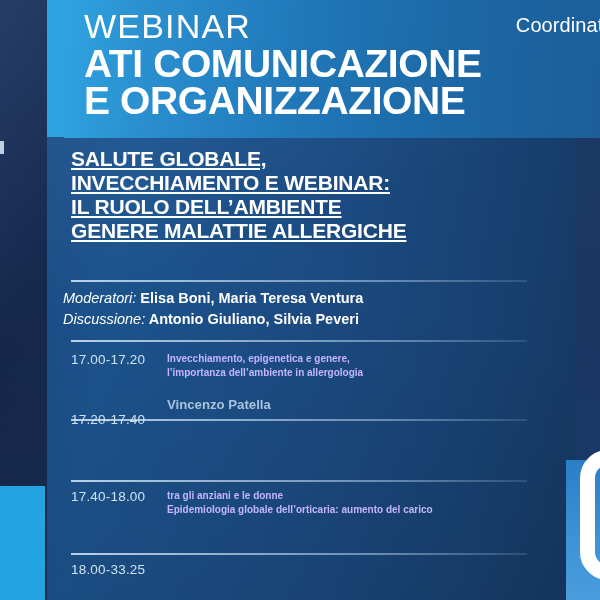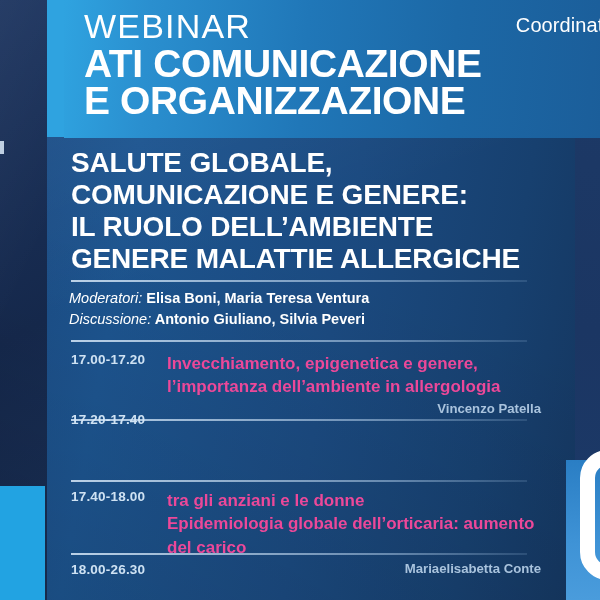--- a/index.html
+++ b/index.html
@@ -150,77 +150,77 @@
     white-space: nowrap;
   }
   .header-title .l2 { display: block; }
 
   
   .main-title {
     position: absolute;
     left: 71px; top: 147px;
     width: 500px;
     color: #ffffff;
-    font-size: 28px;
+    font-size: 21px;
     font-weight: 700;
     line-height: 1.14;
     letter-spacing: -0.2px;
+    text-decoration: underline;
   }
   .main-title span { display: block; white-space: nowrap; }
 
   
   .rule {
     position: absolute;
     height: 2px;
     background: linear-gradient(90deg, rgba(215,232,248,0.85) 0%, rgba(180,208,236,0.5) 70%, rgba(150,185,220,0.18) 100%);
   }
   #rule-top    { left: 71px; top: 280px;  width: 456px; }
   #rule-mid    { left: 71px; top: 340px;  width: 456px; }
   #rule-s1     { left: 71px; top: 419px;  width: 456px; }
   #rule-s2     { left: 71px; top: 480px;  width: 456px; }
   #rule-s3     { left: 71px; top: 553px;  width: 456px; }
 
   .people {
     position: absolute;
-    left: 69px; top: 288px;
+    left: 63px; top: 288px;
     color: #ffffff;
     font-size: 14.5px;
     line-height: 1.42;
     white-space: nowrap;
   }
   .people .lbl { font-style: italic; font-weight: 400; }
   .people .nms { font-weight: 700; }
 
   
   .sched { position: absolute; left: 71px; width: 470px; }
   .sched-row { position: relative; }
   .sched-time {
     position: absolute;
     left: 0; top: 0;
     width: 96px;
     color: #cfe2f3;
     font-size: 13.5px;
-    font-weight: 700;
+    font-weight: 400;
     letter-spacing: 0.2px;
     white-space: nowrap;
   }
   .sched-body { margin-left: 96px; }
   .sched-title {
-    color: #ec4899;
-    font-size: 17px;
+    color: #c4b5fd;
+    font-size: 10px;
     font-weight: 700;
     line-height: 1.38;
   }
   .sched-speaker {
     color: #a9c3dd;
     font-size: 13.2px;
     font-weight: 700;
     line-height: 1.38;
-    margin-top: 1px;
-    text-align: right;
+    margin-top: 16px;
   }
 
   #row1 { top: 352px; }
   #row2 { top: 412px; }
   #row3 { top: 489px; }
   #row4 { top: 562px; }
   .sched-row { position: absolute; left: 0; width: 470px; }
 
   
   .logo-glyph {
@@ -254,21 +254,21 @@
     <div class="header-webinar">WEBINAR</div>
     <div class="header-coord">Coordinatori</div>
     <div class="header-title">
       <span class="l1">ATI COMUNICAZIONE</span>
       <span class="l2">E ORGANIZZAZIONE</span>
     </div>
   </div>
 
   <div class="main-title">
     <span>SALUTE GLOBALE,</span>
-    <span>COMUNICAZIONE E GENERE:</span>
+    <span>INVECCHIAMENTO E WEBINAR:</span>
     <span>IL RUOLO DELL’AMBIENTE</span>
     <span>GENERE MALATTIE ALLERGICHE</span>
   </div>
 
   <div class="rule" id="rule-top"></div>
 
   <div class="people">
     <div>
       <span class="lbl">Moderatori:</span><span class="nms"> Elisa Boni, Maria Teresa Ventura</span>
     </div>
@@ -292,26 +292,25 @@
 
     <div class="sched-row" id="row2">
       <div class="sched-time">17.20-17.40</div>
     </div>
 
     <div class="sched-row" id="row3">
       <div class="sched-time">17.40-18.00</div>
       <div class="sched-body">
         <div class="sched-title">tra gli anziani e le donne</div>
         <div class="sched-title">Epidemiologia globale dell’orticaria: aumento del carico</div>
-        <div class="sched-speaker">Mariaelisabetta Conte</div>
       </div>
     </div>
 
     <div class="sched-row" id="row4">
-      <div class="sched-time">18.00-26.30</div>
+      <div class="sched-time">18.00-33.25</div>
     </div>
 
   </div>
 
   <div class="rule" id="rule-s1"></div>
   <div class="rule" id="rule-s2"></div>
   <div class="rule" id="rule-s3"></div>
 
   <div class="logo-glyph"></div>
 

